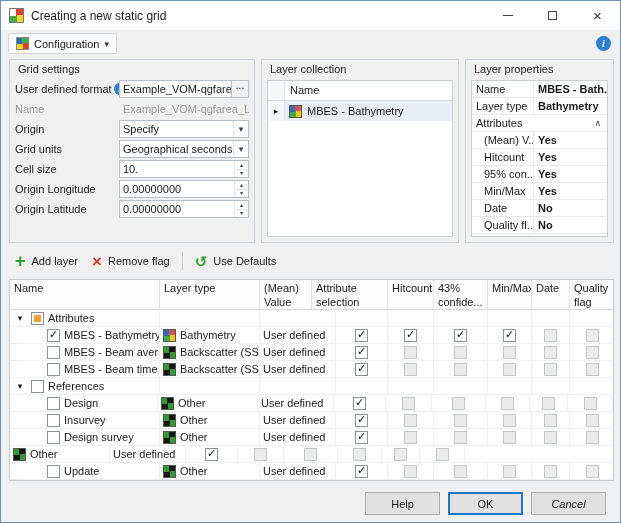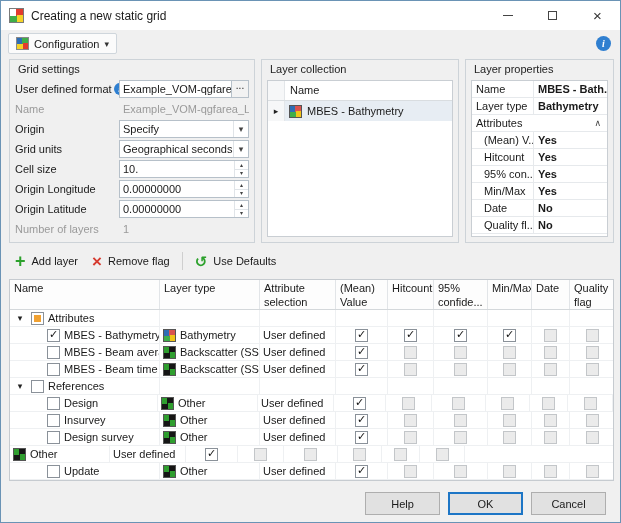--- a/index.html
+++ b/index.html
@@ -101,21 +101,21 @@
   .cb { width: 13px; height: 13px; flex: none; border: 1px solid #8a9199; background: #fff; display: inline-flex; align-items: center; justify-content: center; }
   .cb.checked::after { content: "✓"; font-size: 11px; font-weight: bold; color: #111; margin-top: -1px; }
   .cb.partial::after { content: ""; width: 7px; height: 7px; background: #f0a132; }
   .cb.disabled { background: #ebebeb; border-color: #c3c6c9; }
 
   
   .footer-btn { position: absolute; top: 491px; width: 75px; height: 23px; background: #e1e1e1; border: 1px solid #aeaeae;
                 display: flex; align-items: center; justify-content: center; }
   #btn-help { left: 364px; }
   #btn-ok { left: 447px; border: 2px solid #1d76c6; }
-  #btn-cancel { left: 530px; }
+  #btn-cancel { left: 530px; font-style: italic; }
 </style>
 </head>
 <body>
 
 <div class="window">
 
   <div class="titlebar">
     <div class="app-icon"></div>
     <div class="title-text">Creating a new static grid</div>
     <div class="caption-group">
@@ -205,26 +205,20 @@
           <div class="gs-label">
             <span>Origin Latitude</span>
           </div>
           <div class="gs-ctl inputbox spin">
             <span class="val">0.00000000</span>
             <span class="spin-btns">
               <span>▴</span>
               <span>▾</span>
             </span>
           </div>
-        </div>
-        <div class="gs-row">
-          <div class="gs-label dim">
-            <span>Number of layers</span>
-          </div>
-          <div class="gs-ctl disabled-text">1</div>
         </div>
       </div>
   </div>
 
   <div class="groupbox" id="gb-collection">
     <div class="gb-title">Layer collection</div>
     <div class="lc-table">
       <div class="lc-header">
         <div class="lc-gutter"></div>
         <div class="lc-name-h">Name</div>
@@ -294,24 +288,24 @@
     <div class="tb2-btn">
       <span class="undo-icon">↺</span>
       <span>Use Defaults</span>
     </div>
   </div>
 
   <div class="ltable">
     <div class="lt-header">
         <div class="hcell" style="width:150px">Name</div>
         <div class="hcell" style="width:100px">Layer type</div>
+        <div class="hcell" style="width:52px">(Mean) Value</div>
         <div class="hcell" style="width:76px">Attribute selection</div>
-        <div class="hcell" style="width:52px">(Mean) Value</div>
         <div class="hcell" style="width:46px">Hitcount</div>
-        <div class="hcell" style="width:54px">95% confide...</div>
+        <div class="hcell" style="width:54px">43% confide...</div>
         <div class="hcell" style="width:44px">Min/Max</div>
         <div class="hcell" style="width:38px">Date</div>
         <div class="hcell" style="width:45px">Quality flag</div>
       </div>
     <div>
         <div class="trow">
           <div class="tcell" style="width:150px">
             <span class="expander">▾</span>
             <span class="cb partial"></span>
             <span>Attributes</span>

